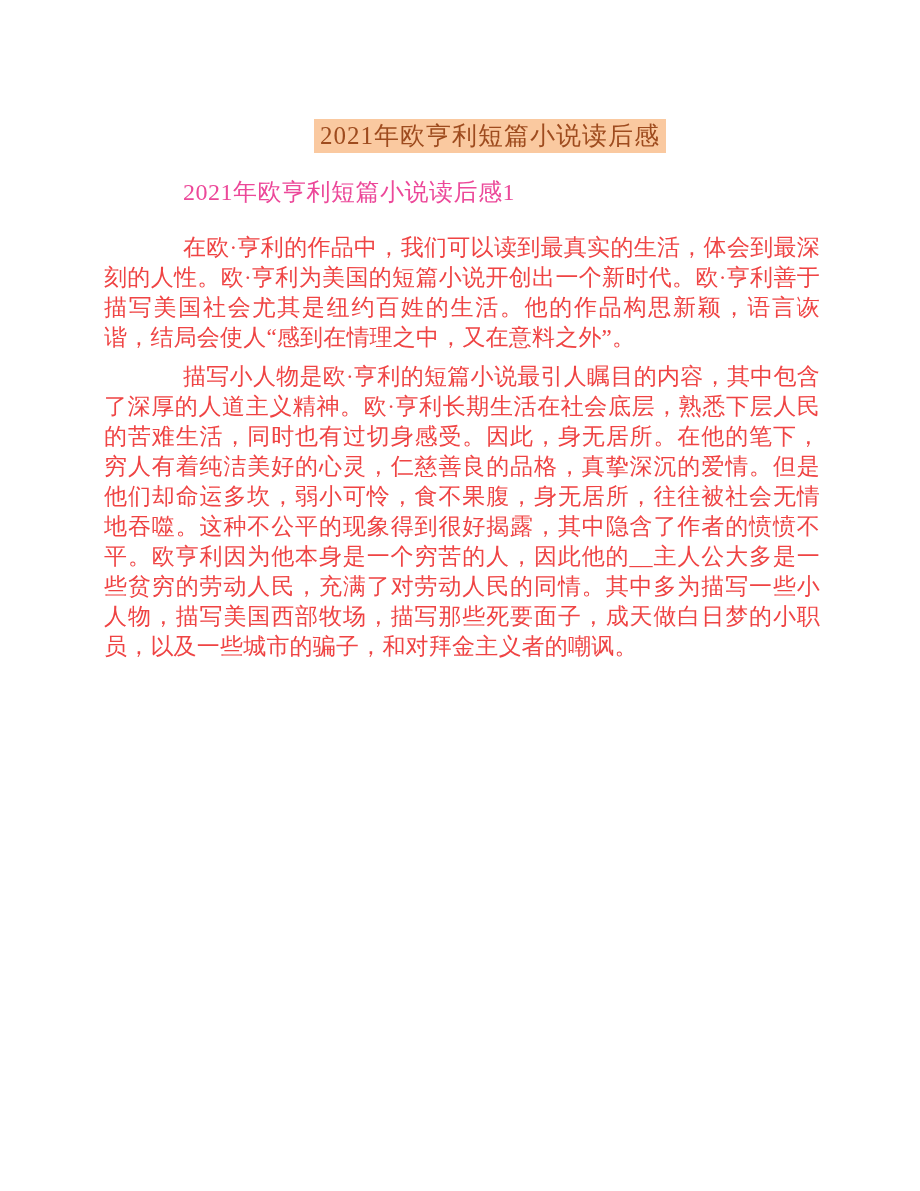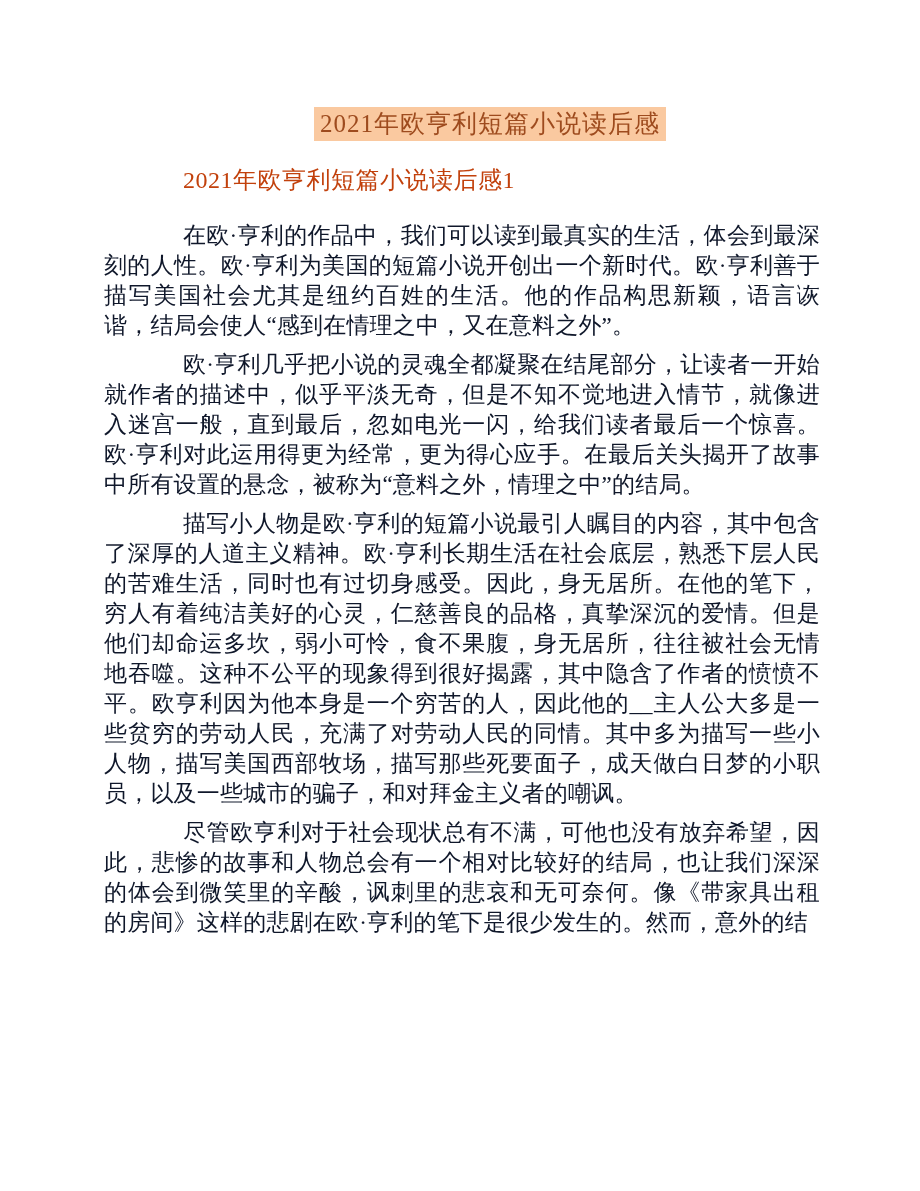--- a/index.html
+++ b/index.html
@@ -17,64 +17,62 @@
     height:1191px;
     background:#ffffff;
   }
   .content{
     position:absolute;
     left:104px;
     top:104px;
     width:716px;
   }
   .title{
-    margin:4px 0 26px 0;
+    margin:16px 0 26px 0;
     text-align:center;
     font-size:25px;
     font-weight:normal;
     transform:translateX(28px);
     line-height:32px;
     letter-spacing:1px;
   }
   .title-hl{
     
     padding:3px 6px 4px 6px;
   }
   .subtitle{
     margin:0 0 27px 0;
     font-size:24px;
     font-weight:normal;
-    color:#c2410c;
+    color:#ec4899;
     text-indent:79px;
     line-height:28px;
     letter-spacing:0.5px;
   }
   .body-para{
     margin:0 0 9px 0;
     font-size:23px;
     line-height:30px;
-    color:#0f172a;
+    color:#ef4444;
     text-indent:79px;
     text-align:justify;
     letter-spacing:0.2px;
   }
 </style>
 </head>
 <body>
 
 <div class="page">
   <div class="content">
 
     <h1 class="title"><span class="title-hl" style="color: rgb(158, 75, 30); background-color: rgb(250, 201, 160);">2021年欧亨利短篇小说读后感</span></h1>
 
     <h2 class="subtitle">2021年欧亨利短篇小说读后感1</h2>
 
     <p class="body-para">在欧·亨利的作品中，我们可以读到最真实的生活，体会到最深刻的人性。欧·亨利为美国的短篇小说开创出一个新时代。欧·亨利善于描写美国社会尤其是纽约百姓的生活。他的作品构思新颖，语言诙谐，结局会使人“感到在情理之中，又在意料之外”。</p>
 
 
-    <p class="body-para">欧·亨利几乎把小说的灵魂全都凝聚在结尾部分，让读者一开始就作者的描述中，似乎平淡无奇，但是不知不觉地进入情节，就像进入迷宫一般，直到最后，忽如电光一闪，给我们读者最后一个惊喜。欧·亨利对此运用得更为经常，更为得心应手。在最后关头揭开了故事中所有设置的悬念，被称为“意料之外，情理之中”的结局。</p>
 
     <p class="body-para">描写小人物是欧·亨利的短篇小说最引人瞩目的内容，其中包含了深厚的人道主义精神。欧·亨利长期生活在社会底层，熟悉下层人民的苦难生活，同时也有过切身感受。因此，身无居所。在他的笔下，穷人有着纯洁美好的心灵，仁慈善良的品格，真挚深沉的爱情。但是他们却命运多坎，弱小可怜，食不果腹，身无居所，往往被社会无情地吞噬。这种不公平的现象得到很好揭露，其中隐含了作者的愤愤不平。欧亨利因为他本身是一个穷苦的人，因此他的__主人公大多是一些贫穷的劳动人民，充满了对劳动人民的同情。其中多为描写一些小人物，描写美国西部牧场，描写那些死要面子，成天做白日梦的小职员，以及一些城市的骗子，和对拜金主义者的嘲讽。</p>
 
-    <p class="body-para">尽管欧亨利对于社会现状总有不满，可他也没有放弃希望，因此，悲惨的故事和人物总会有一个相对比较好的结局，也让我们深深的体会到微笑里的辛酸，讽刺里的悲哀和无可奈何。像《带家具出租的房间》这样的悲剧在欧·亨利的笔下是很少发生的。然而，意外的结</p>
 
   </div>
 </div>
 
 </body></html>

